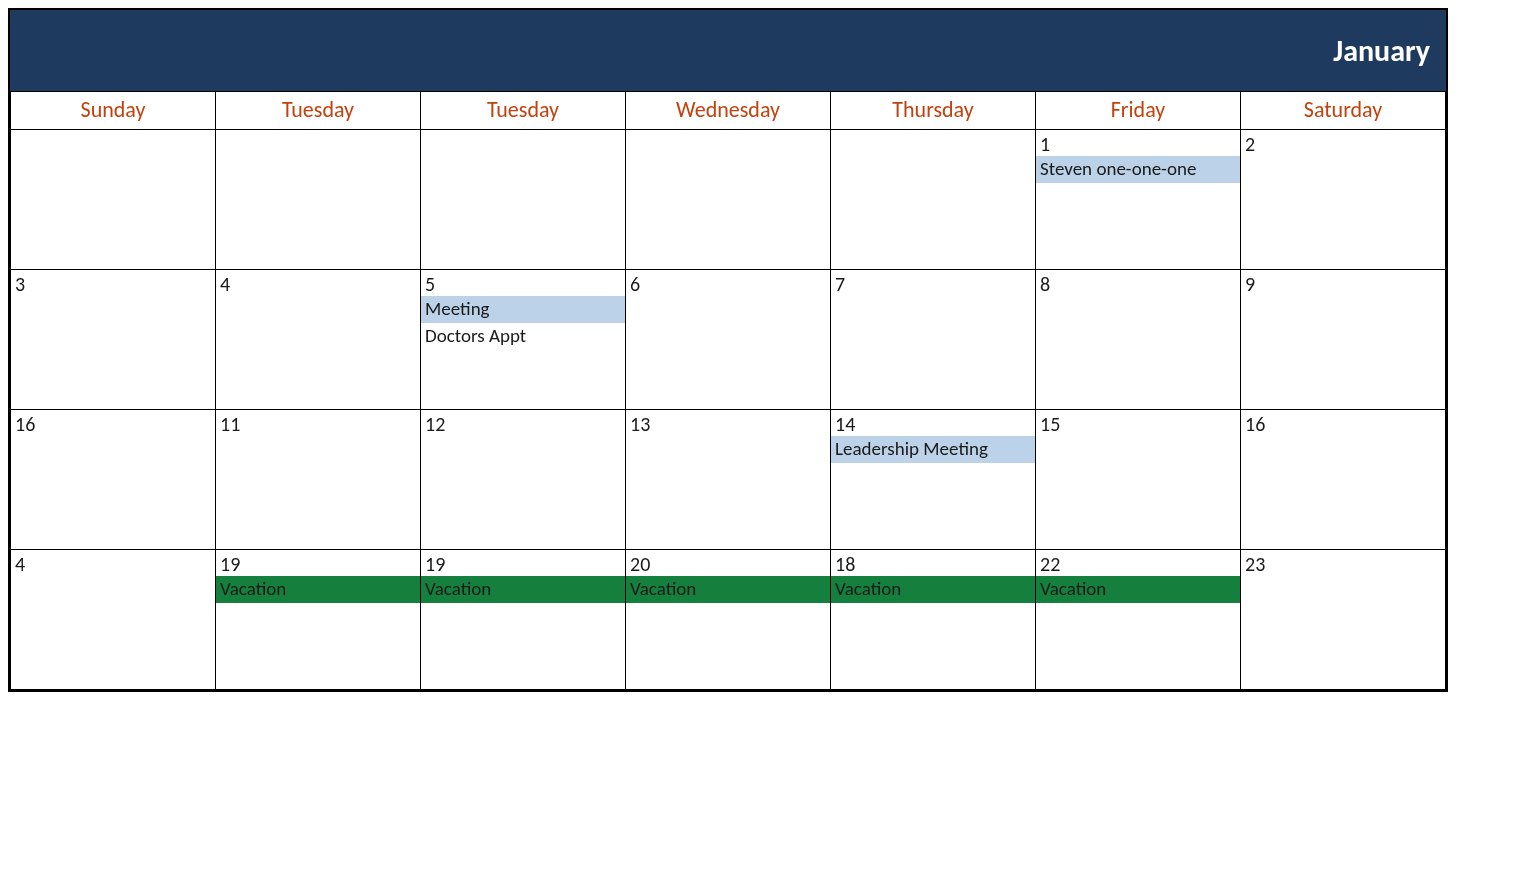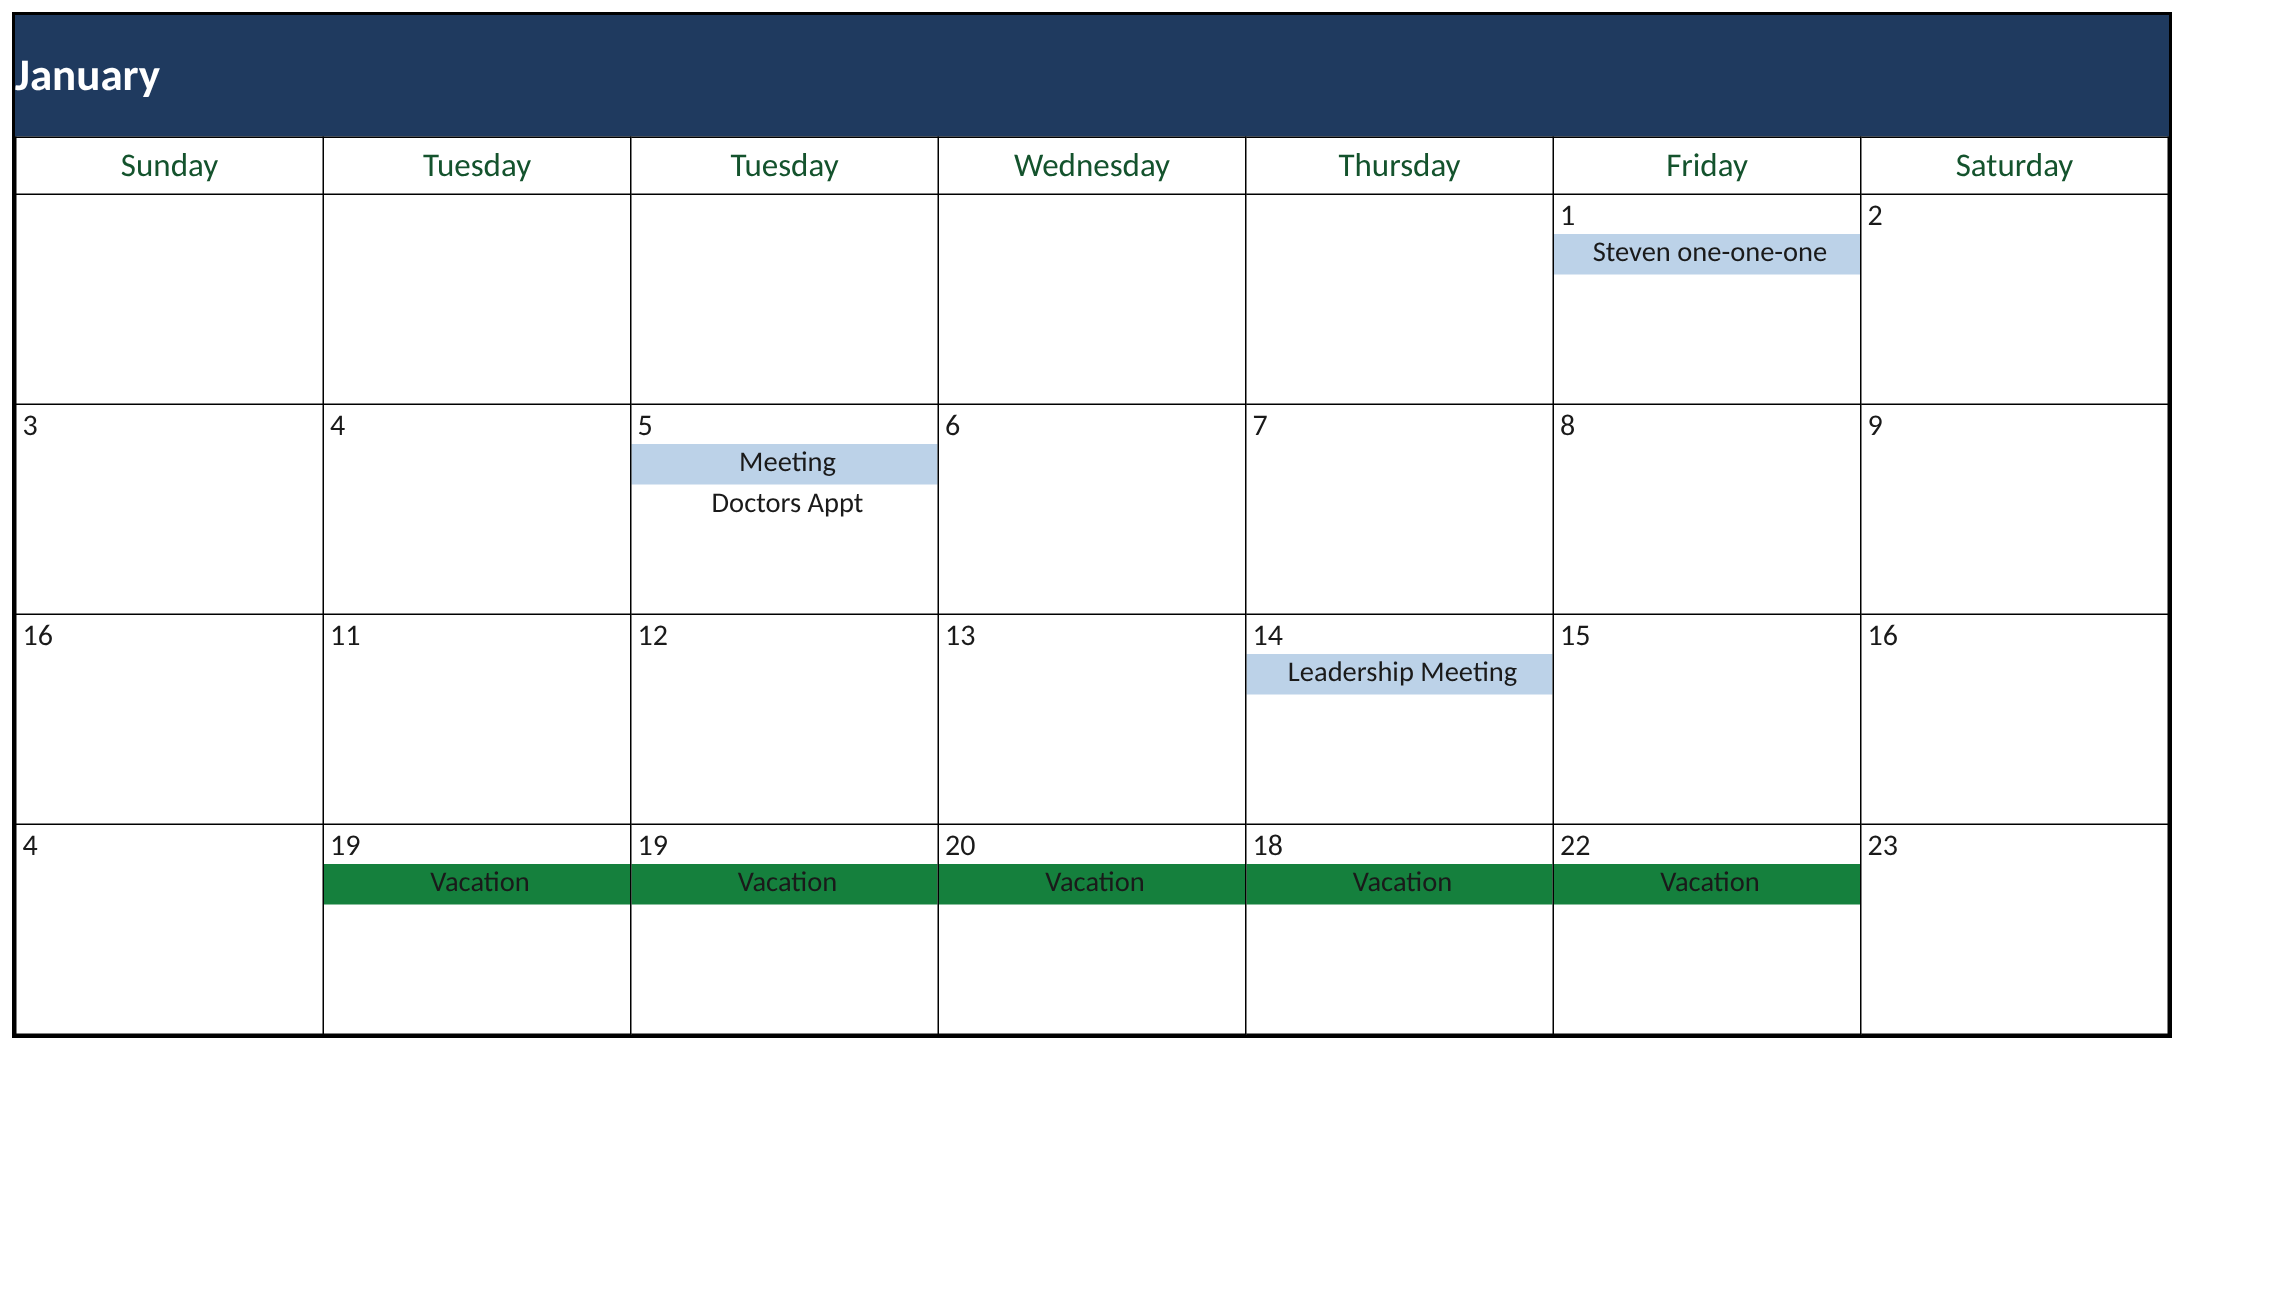--- a/index.html
+++ b/index.html
@@ -12,56 +12,55 @@
       background: #fff;
       padding: 8px;
     }
     .calendar {
       border: 2px solid #000;
       width: 1440px;
     }
     .month-header {
       background: #1f3a5f;
       color: #fff;
-      text-align: left;
+      text-align: right;
       font-size: 30px;
       font-weight: 600;
-      padding: 22px 0;
+      padding: 22px 16px;
     }
     table {
       width: 100%;
       border-collapse: collapse;
       table-layout: fixed;
     }
     th {
       border: 1px solid #000;
       font-size: 22px;
       font-weight: 400;
       padding: 4px 0 6px 0;
       text-align: center;
-      color: #14532d;
+      color: #c2410c;
     }
     td {
       border: 1px solid #000;
       height: 140px;
       vertical-align: top;
       padding: 0;
     }
     .day-number {
       font-size: 20px;
       color: #1a1a1a;
       padding: 2px 0 0 4px;
       line-height: 1.2;
     }
     .event {
       font-size: 19px;
       color: #1a1a1a;
       padding: 2px 0 2px 4px;
       line-height: 1.2;
-      text-align: center;
     }
     .event.blue {
       background: #bcd2e8;
     }
     .event.orange {
       background: #15803d;
     }
   </style>
 </head>
 <body>

